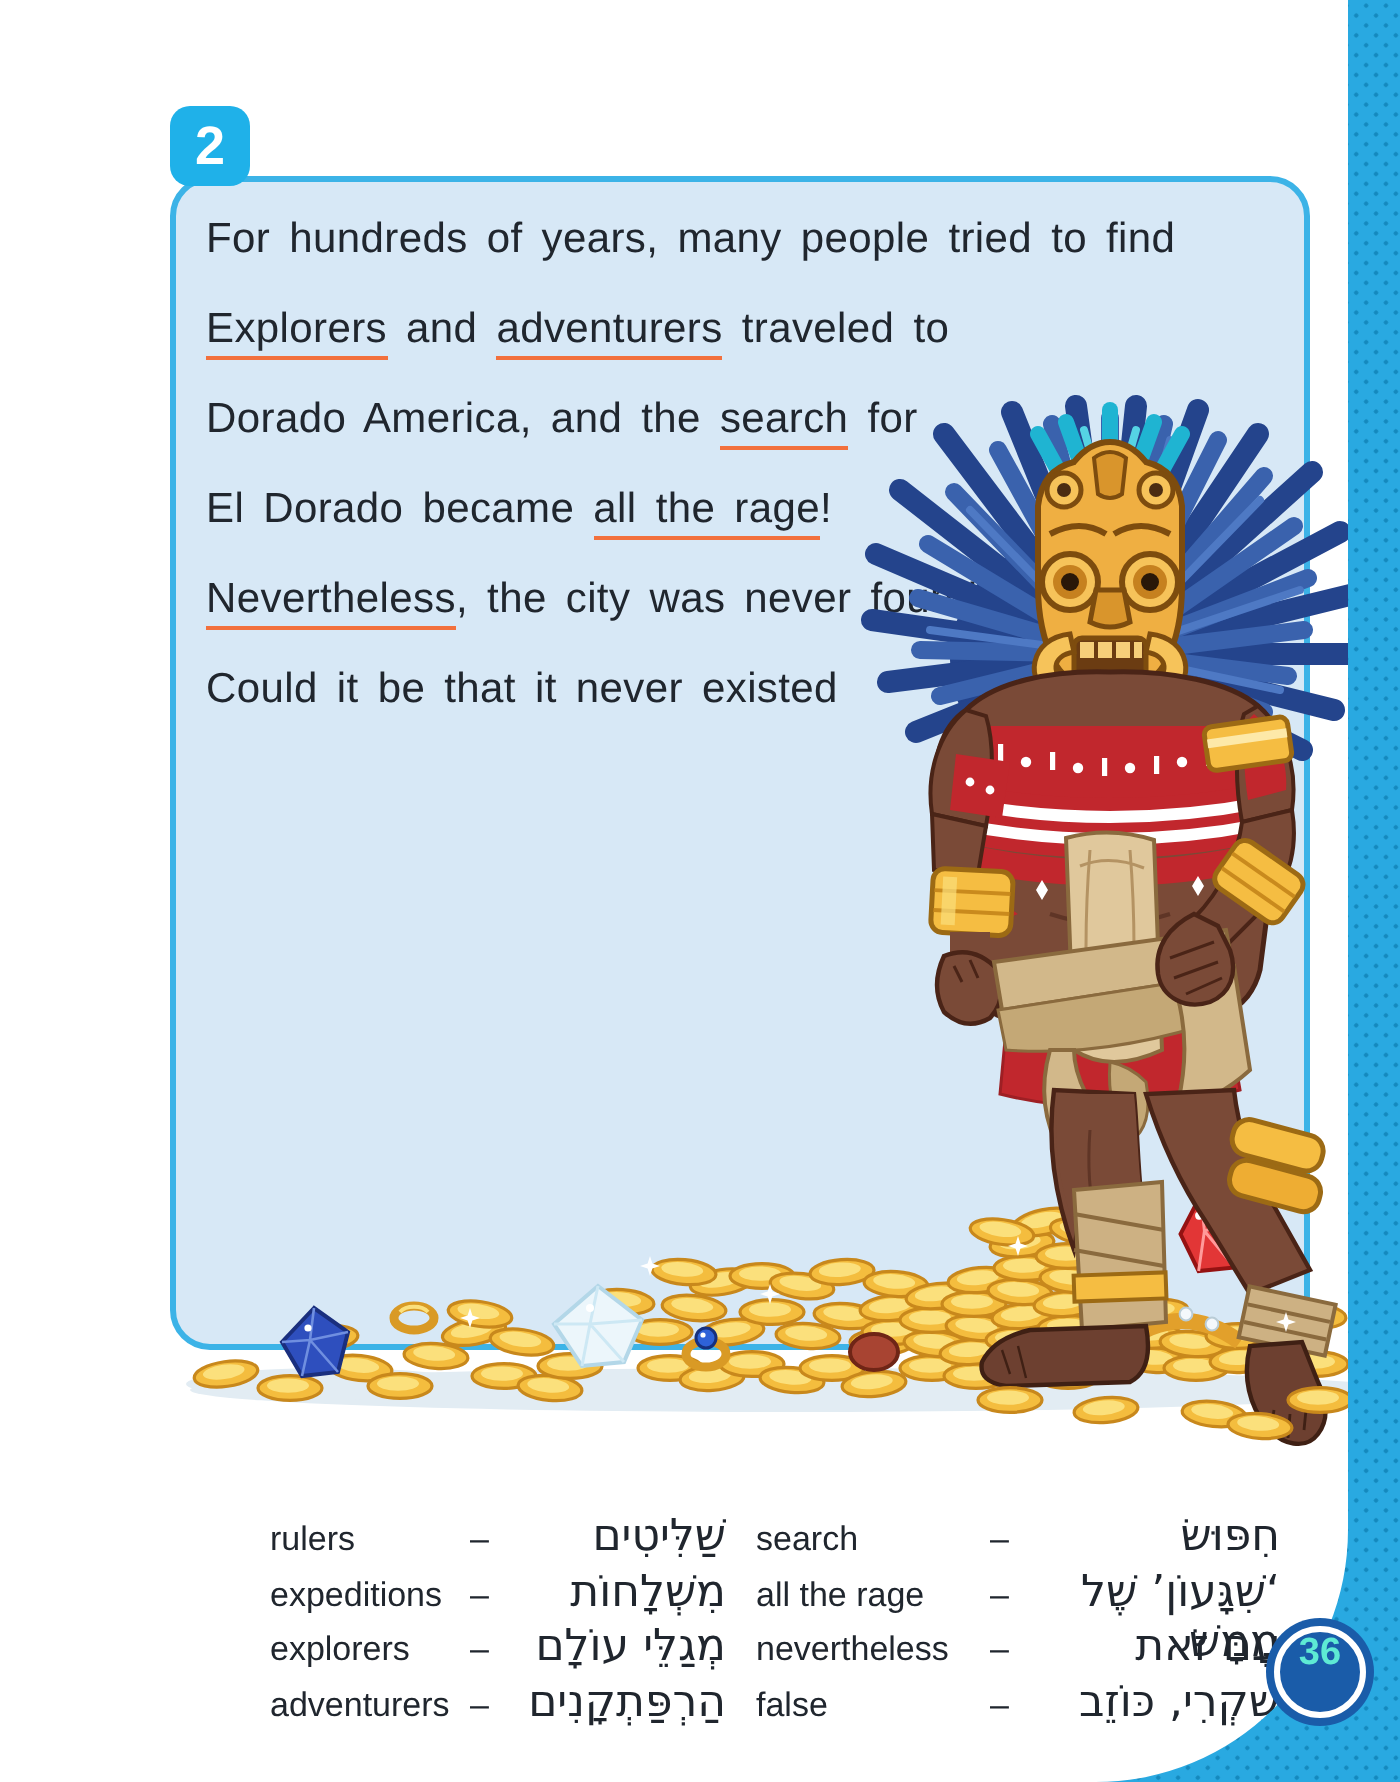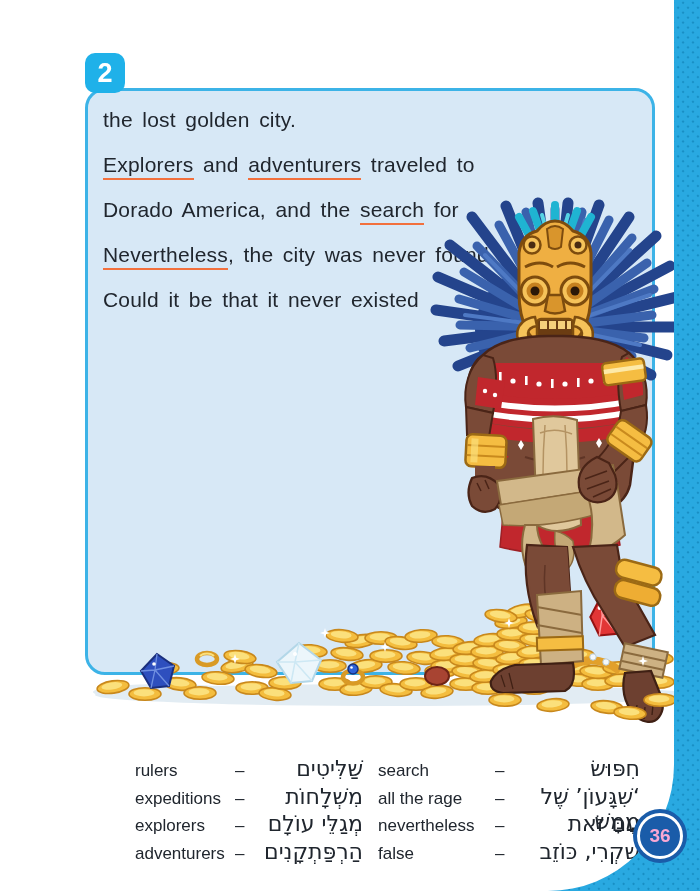--- a/index.html
+++ b/index.html
@@ -29,36 +29,37 @@
   .vocab-col2 .vocab-en{flex:0 0 117px;}
   .vocab-dash{flex:0 0 20px;}
   .vocab-he{flex:1;text-align:right;direction:rtl;font-family:"DejaVu Sans",sans-serif;
             font-size:22px;}
   
   .deco{position:absolute;left:0;top:0;z-index:4;pointer-events:none;}
   
   .page-badge{position:absolute;left:633px;top:809px;width:54px;height:54px;border-radius:50%;
               background:#1a5ca9;display:flex;align-items:center;justify-content:center;z-index:6;}
   .page-badge-inner{width:40px;height:40px;border-radius:50%;border:3px solid #fff;
-                    background:#1a5ca9;color:#f9a8d4;font-weight:bold;font-size:19px;
-                    display:flex;align-items:center;justify-content:center;}
+                    background:#1a5ca9;color:#5eead4;font-weight:bold;font-size:19px;
+                    display:flex;align-items:flex-start;justify-content:center;}
 </style>
 </head>
 <body>
 
 <div class="page">
 
   <div class="reading-box"></div>
   <div class="section-badge">
     <span>2</span>
   </div>
   <div class="passage" id="passage">
-      <div class="line"><span>the lost golden city.</span></div>
+      <div class="line"><span>For hundreds of years, many people tried to find</span></div>
       <div class="line"><span class="u">Explorers</span><span> and </span><span class="u">adventurers</span><span> traveled to</span></div>
       <div class="line"><span>Dorado America, and the </span><span class="u">search</span><span> for</span></div>
+      <div class="line"><span>El Dorado became </span><span class="u">all the rage</span><span>!</span></div>
       <div class="line"><span class="u">Nevertheless</span><span>, the city was never found.</span></div>
       <div class="line"><span>Could it be that it never existed</span></div>
     </div>
 
   <svg class="illustration" width="591" height="545" viewBox="0 0 591 545">
     <defs>
       <g id="c">
           <ellipse rx="16" ry="6.2" fill="#f4bd3e" stroke="#c8881c" stroke-width="1.6"></ellipse>
           <ellipse cx="-1" cy="-1.2" rx="10.5" ry="3.6" fill="#fbe07c"></ellipse>
         </g>

